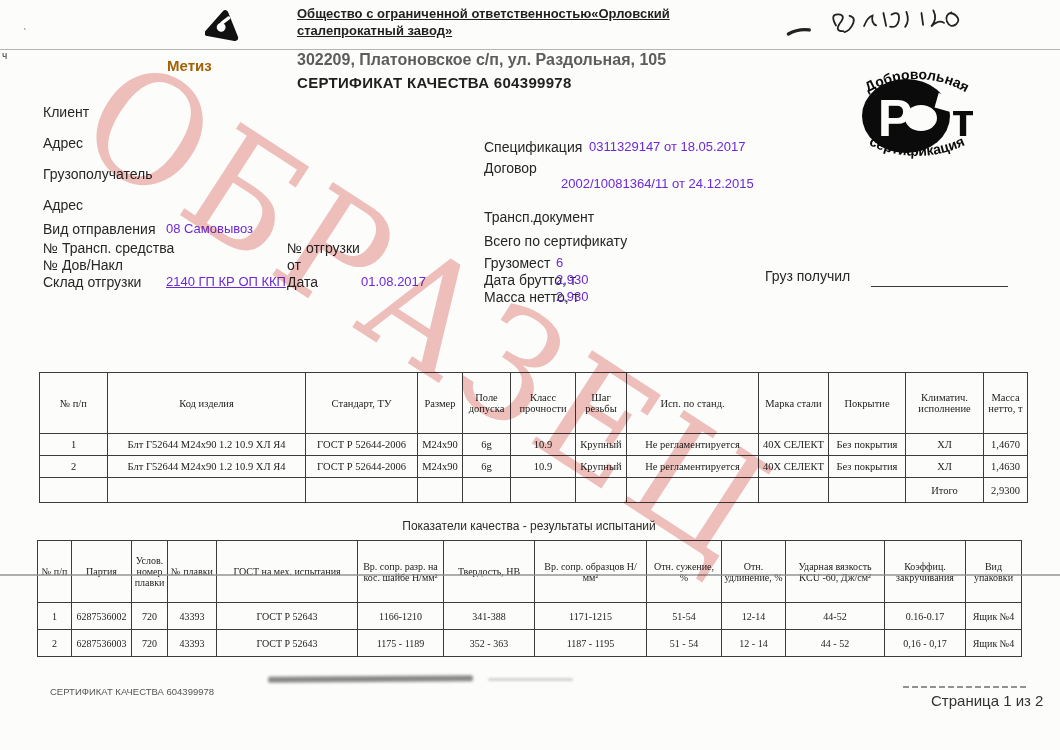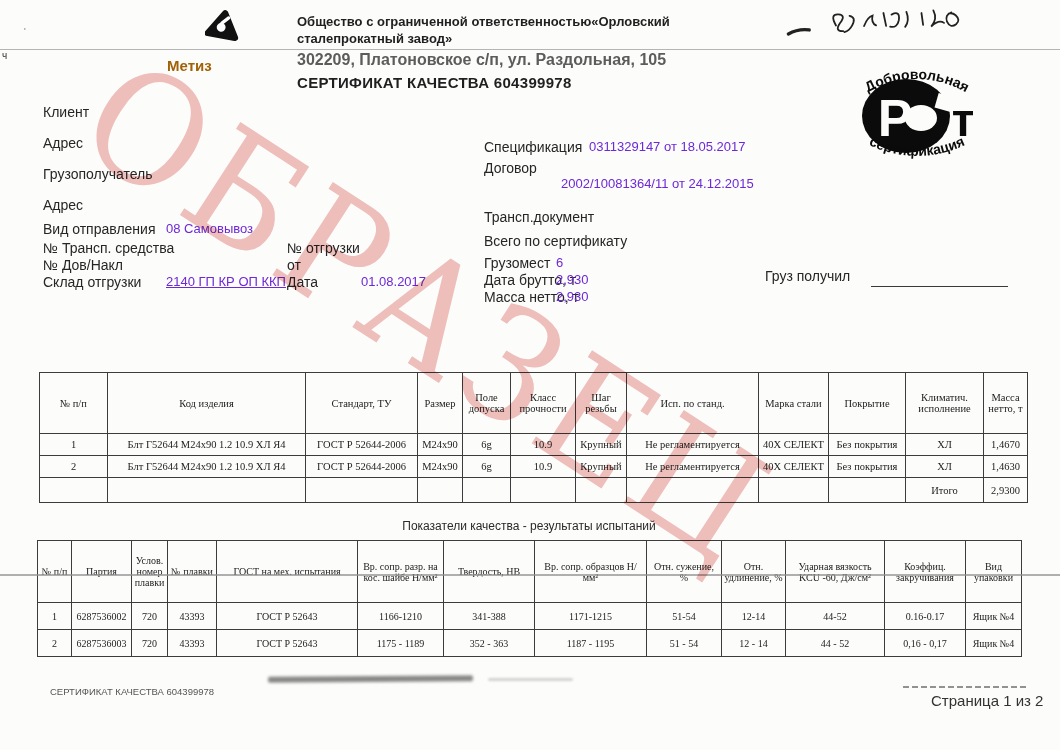--- a/index.html
+++ b/index.html
@@ -60,21 +60,21 @@
 
   <div class="abs" style="left:205px;top:8px;z-index:2;">
     <svg width="36" height="36" viewBox="0 0 34 34">
       <polygon points="17,5 30,26 4,26" fill="#111" stroke="#111" stroke-width="6" stroke-linejoin="round" transform="rotate(10 17 17)"></polygon>
       <circle cx="15.5" cy="18.5" r="4.2" fill="#fff" transform="rotate(10 17 17)"></circle>
       <path d="M 15.5 14.5 L 21 8.5" stroke="#fff" stroke-width="3" stroke-linecap="round" transform="rotate(10 17 17)"></path>
     </svg>
   </div>
   <div class="abs brand-sub" style="left:167px;top:57px;">Метиз</div>
 
-  <div class="abs company" style="left:297px;top:14px;">
+  <div class="abs company" style="left:297px;top:6px;text-decoration:underline;">
     <div>Общество с ограниченной ответственностью«Орловский</div>
     <div>сталепрокатный завод»</div>
   </div>
   <div class="abs address" style="left:297px;top:51px;">302209, Платоновское с/п, ул. Раздольная, 105</div>
   <div class="abs cert-title" style="left:297px;top:74px;">СЕРТИФИКАТ КАЧЕСТВА 604399978</div>
 
   <div class="abs" style="left:778px;top:5px;transform:rotate(-3deg);" title="832103138">
     <svg width="212" height="38" viewBox="0 0 212 38" fill="none" stroke="#222" stroke-width="1.8" stroke-linecap="round">
       <path d="M 10 24 q 10 -5 21 -3" stroke-width="3.4"></path>
       <path d="M 58 18 q -6 -12 3 -11 q 8 1 1 9 q -6 8 3 8"></path>

